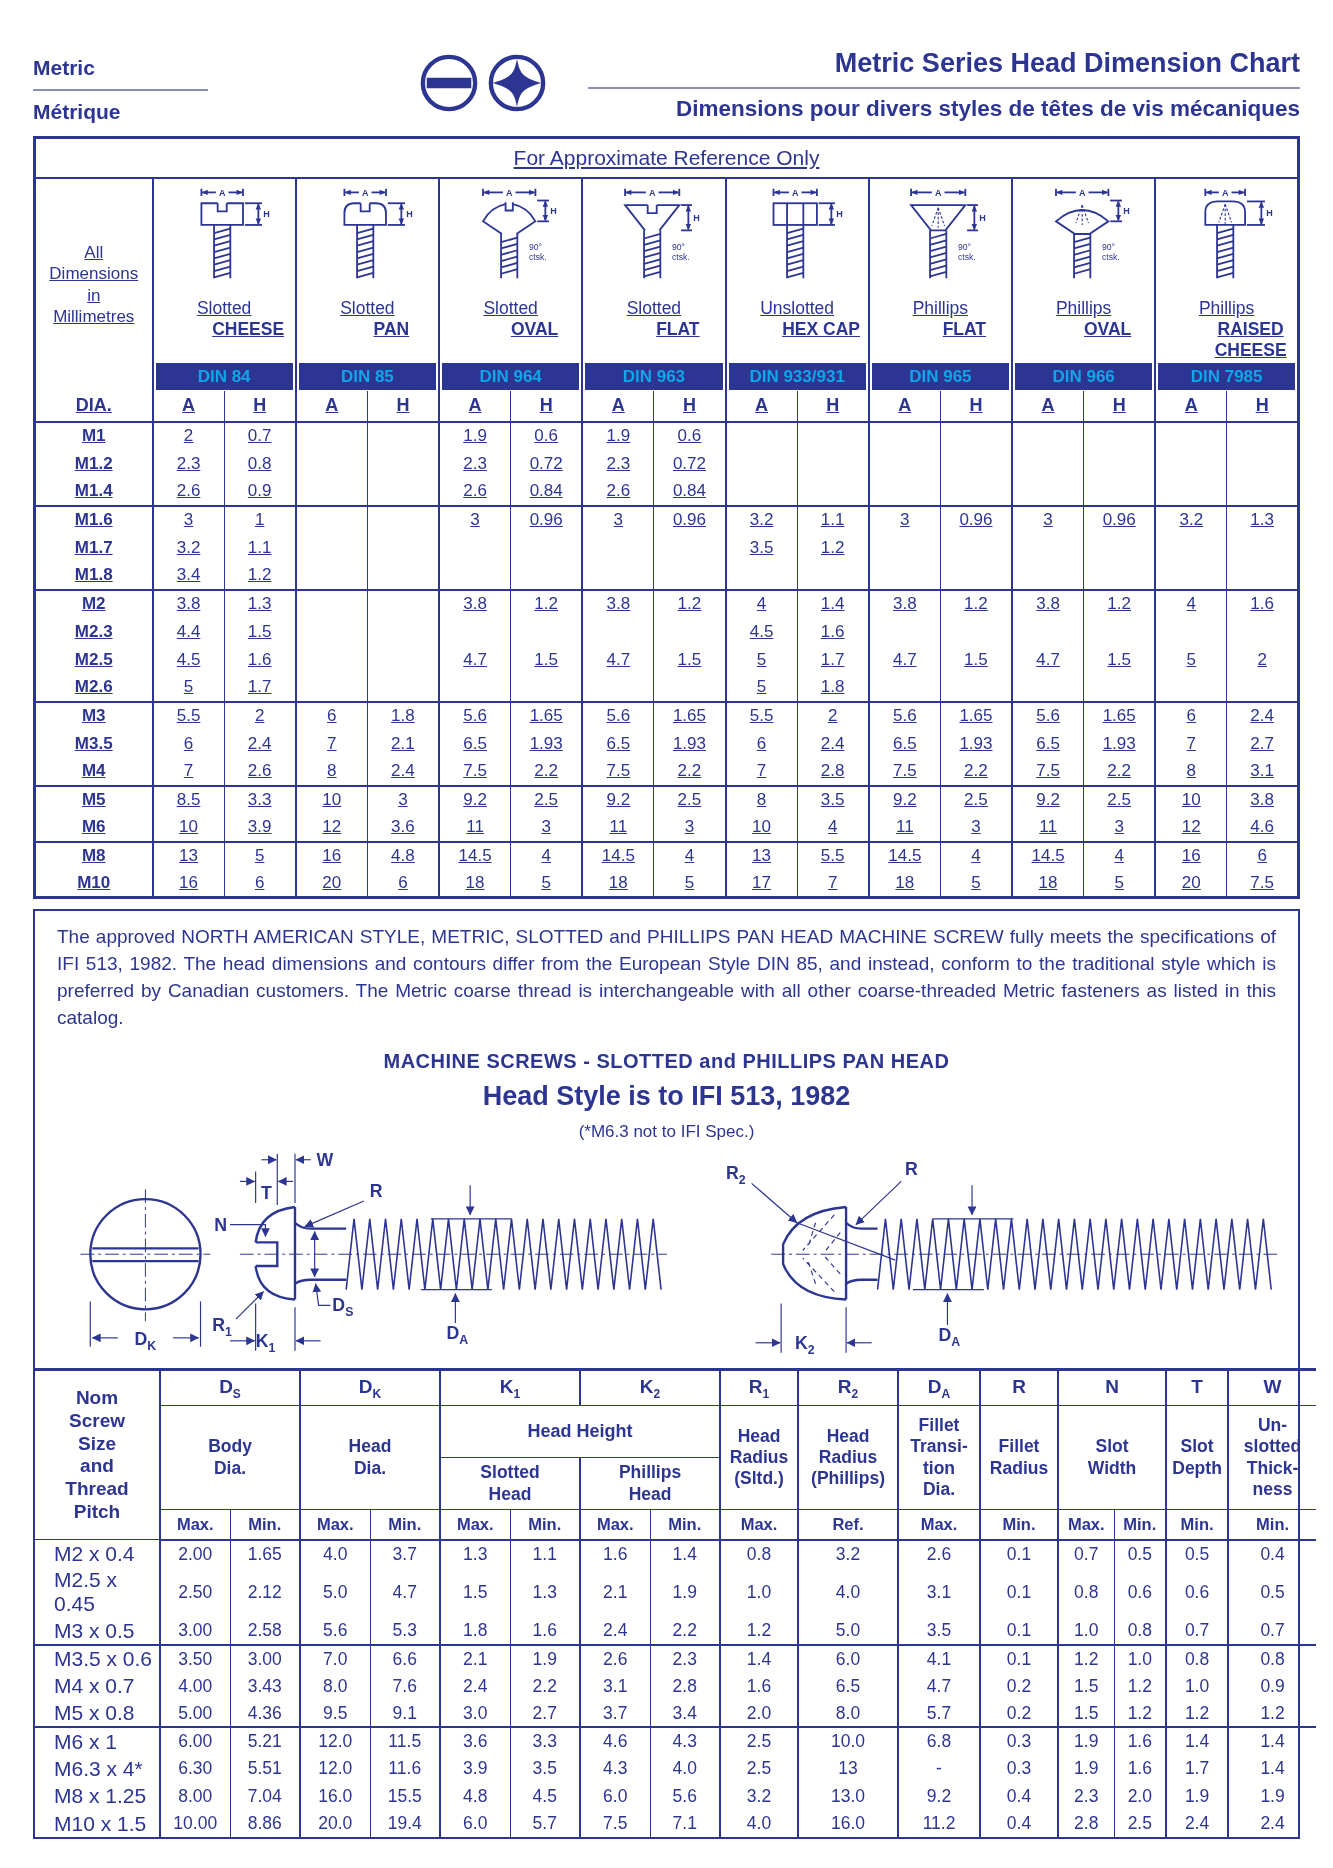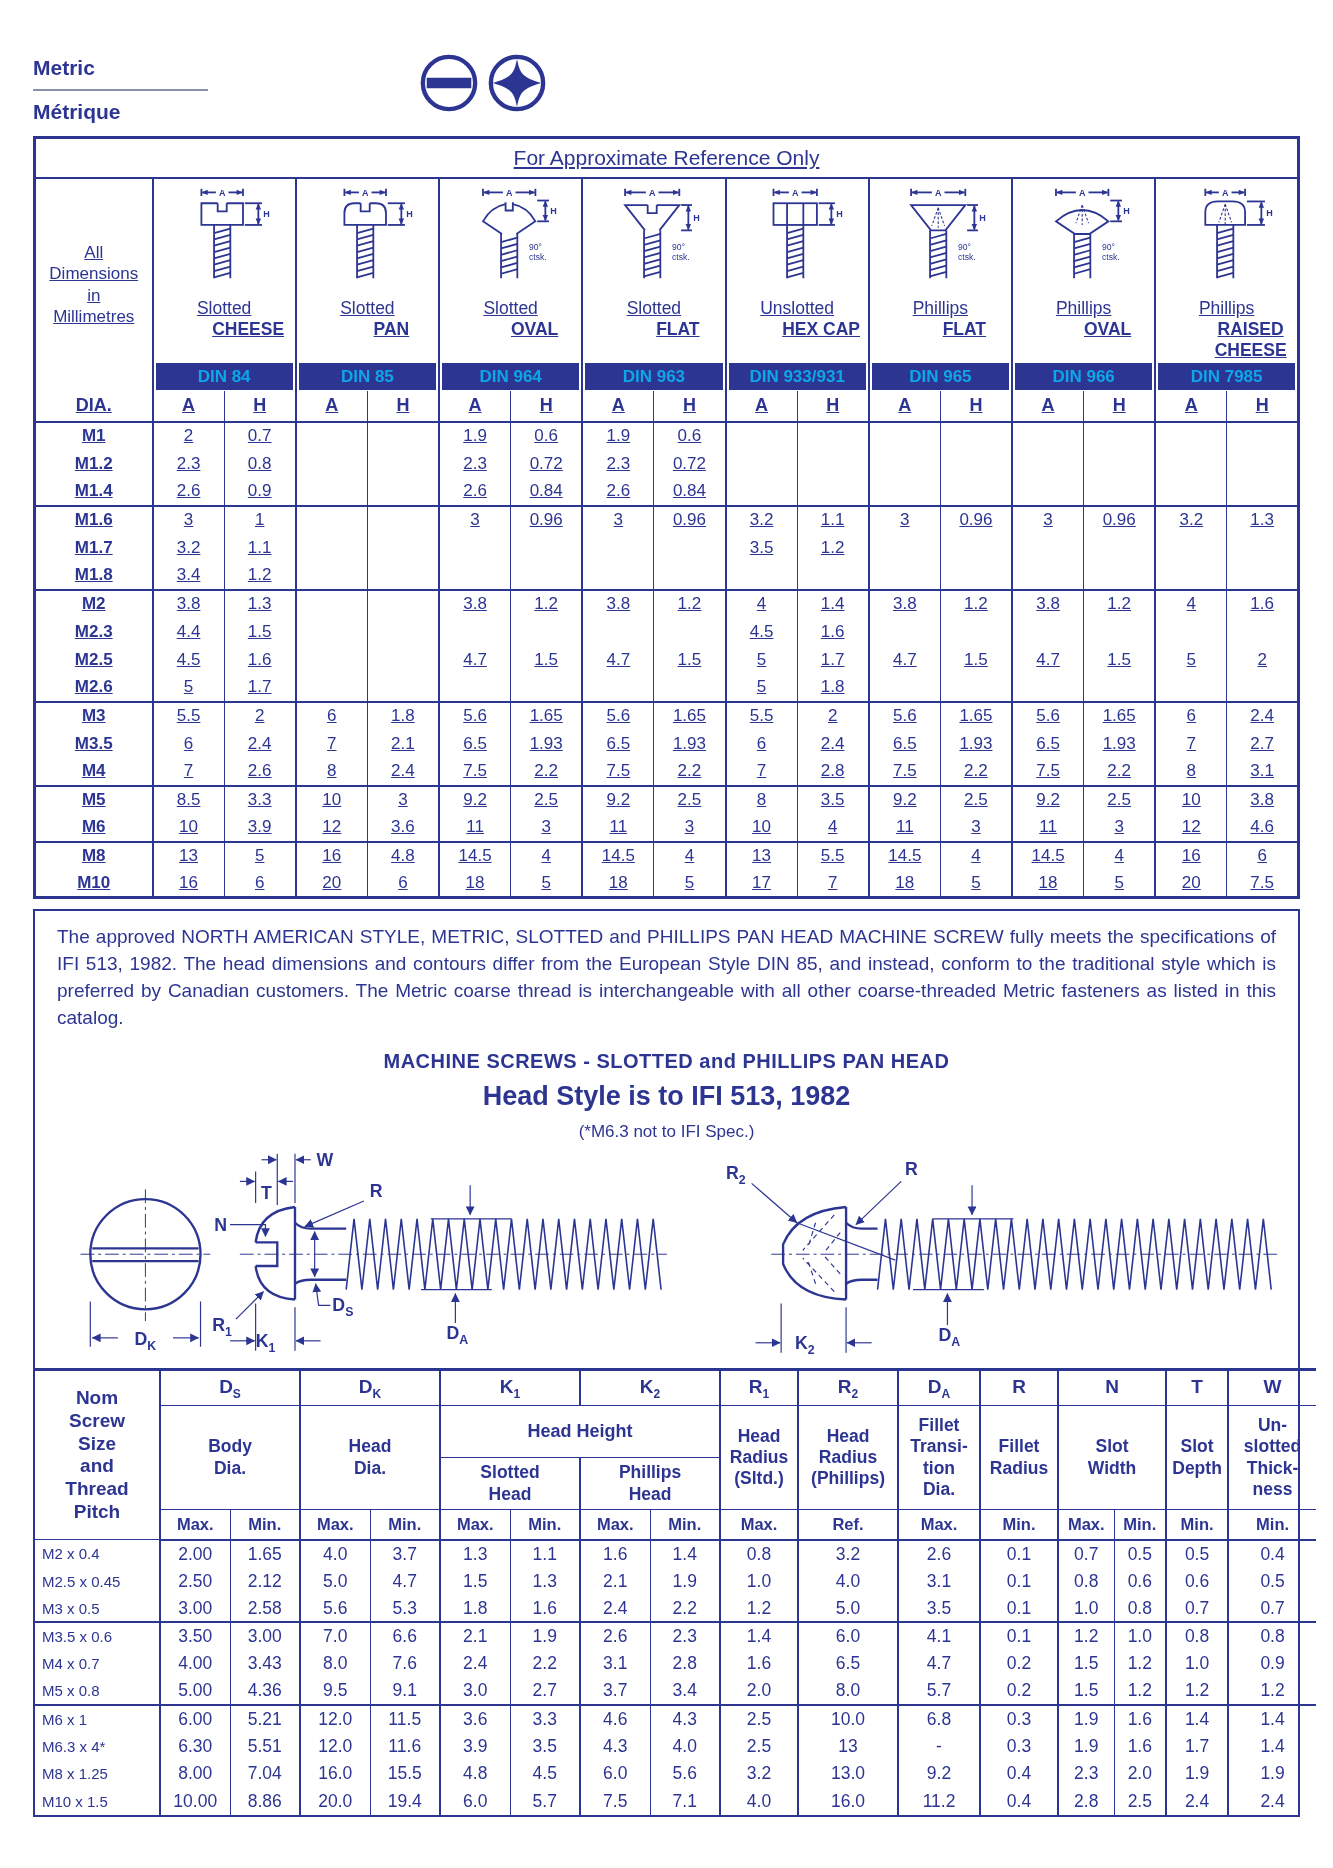--- a/index.html
+++ b/index.html
@@ -54,21 +54,21 @@
   
   .sp{border-top:3px solid #2d3592;}
   .sp th,.sp td{border:0 solid #2d3592;text-align:center;vertical-align:middle;color:#2d3592;}
   .sp th{font-weight:700;}
   .sp tr.symrow th{font-size:19px;height:36px;border-bottom:1.6px solid #2d3592;}
   .sp th sub{font-size:12px;}
   .sp th.desc{font-size:17.5px;line-height:1.22;white-space:pre-line;}
   .sp th.hh{font-size:18px;height:52px;border-bottom:1.6px solid #2d3592;}
   .sp th.desc2{font-size:17.5px;line-height:1.22;white-space:pre-line;height:52px;}
   .sp tr.mmrow td{font-weight:700;font-size:16.5px;height:30px;border-top:1.6px solid #2d3592;border-bottom:2.5px solid #2d3592;}
-  .sp td.sz{text-align:left;padding-left:7px;font-size:15px;}
+  .sp td.sz{text-align:left;padding-left:19px;font-size:21px;}
   .sp tbody td{font-size:17.5px;height:27.5px;}
   .sp tr.grp td{border-top-width:2.5px;border-top-style:solid;}
   .sp th.corner2{font-size:18px;font-weight:700;white-space:pre-line;line-height:1.2;}
 </style>
 </head>
 <body>
 
 <div class="page">
 
   <div class="tophdr">
@@ -78,20 +78,24 @@
     </div>
     <div class="drivericons">
       <svg viewBox="0 0 64 64">
         <circle cx="32" cy="32" r="27" fill="none" stroke="#2d3592" stroke-width="4.5"></circle>
         <line x1="9" y1="32" x2="55" y2="32" stroke="#2d3592" stroke-width="11"></line>
       </svg>
       <svg viewBox="0 0 64 64">
         <circle cx="32" cy="32" r="27" fill="none" stroke="#2d3592" stroke-width="4.5"></circle>
         <path d="M32,7 C35,23 38,26 57,32 C38,38 35,41 32,57 C29,41 26,38 7,32 C26,26 29,23 32,7 Z" fill="#2d3592"></path>
       </svg>
+    </div>
+    <div class="titleblk">
+      <div class="t1">Metric Series Head Dimension Chart</div>
+      <div class="t2">Dimensions pour divers styles de têtes de vis mécaniques</div>
     </div>
   </div>
 
   <table class="ref" id="ref-table">
       <colgroup>
         <col style="width:118px">
         <col>
         <col>
         <col>
         <col>

